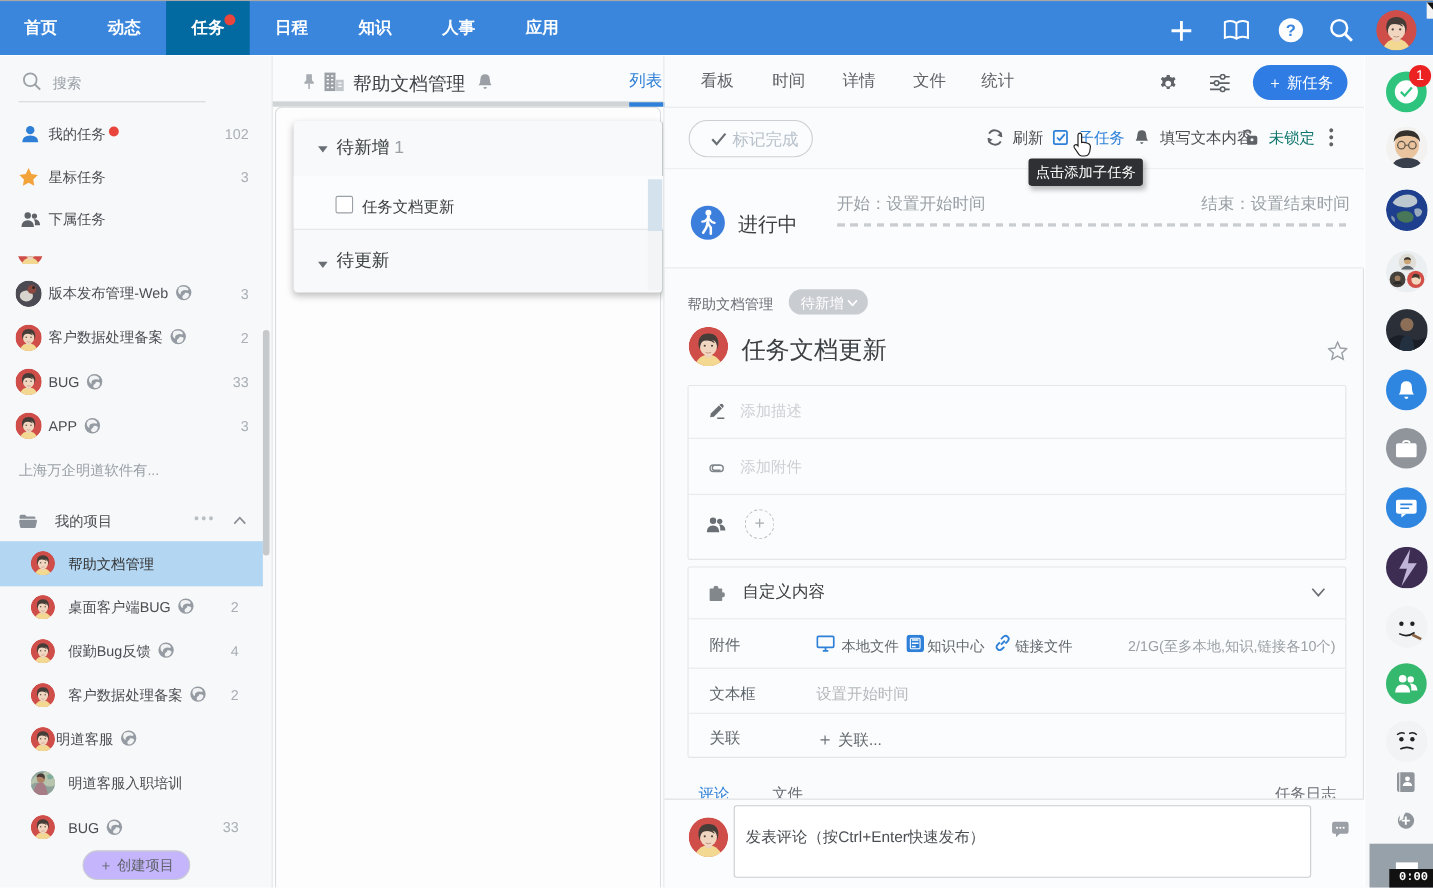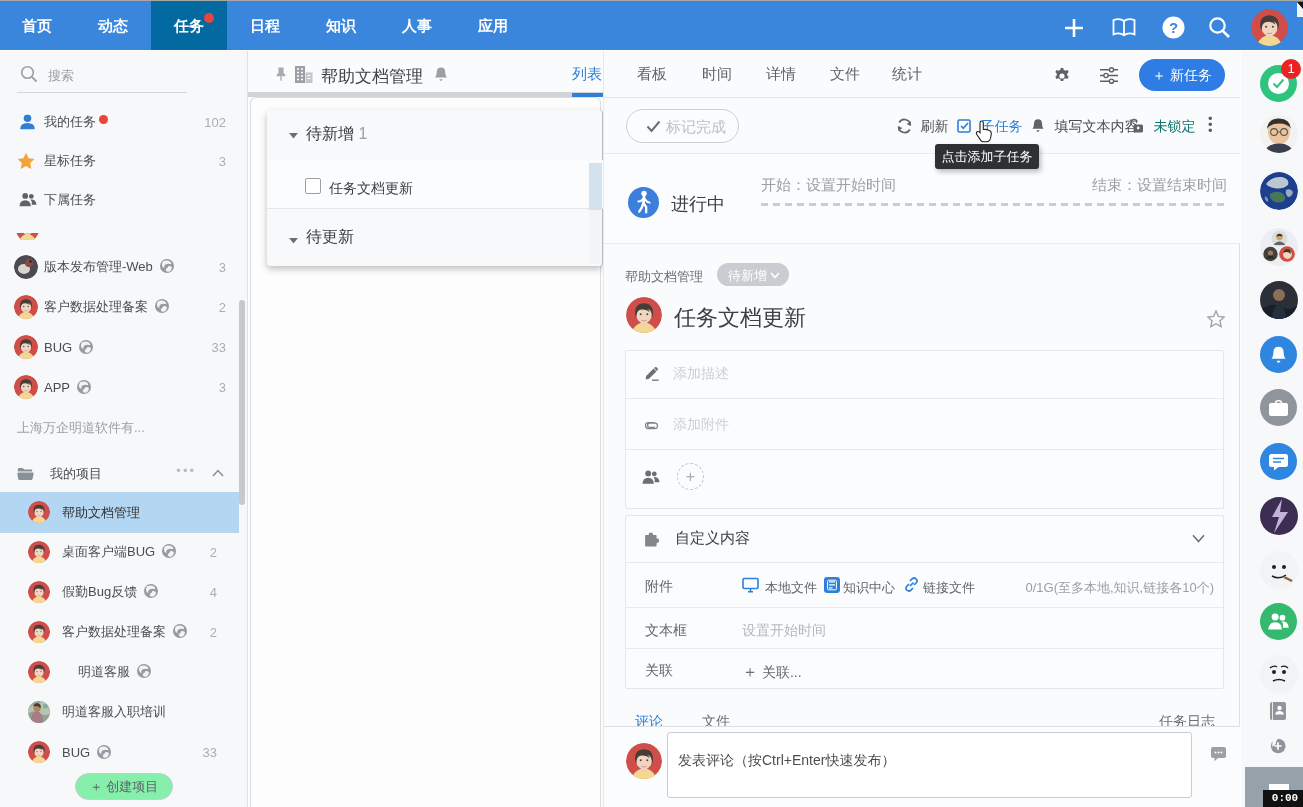--- a/index.html
+++ b/index.html
@@ -242,21 +242,21 @@
           <use href="#globeg"></use>
         </svg></div>
     <div class="lcnt" style="right:23px;">2</div>
   </div>
   <div class="lrow" style="top:601px;">
     <div class="avatar24" style="left:28px;top:9px;width:22px;height:22px;">
         <svg width="22" height="22" viewBox="0 0 36 36">
           <use href="#cartoon"></use>
         </svg>
       </div>
-    <div class="ltxt" style="left:78px;">明道客服<svg class="globe" width="16" height="16" viewBox="0 0 16 16">
+    <div class="ltxt" style="left:51px;">明道客服<svg class="globe" width="16" height="16" viewBox="0 0 16 16">
           <use href="#globeg"></use>
         </svg></div>
   </div>
   <div class="lrow" style="top:641px;">
     <div class="avatar24" style="left:28px;top:9px;width:22px;height:22px;">
         <svg width="22" height="22" viewBox="0 0 24 24">
           <rect width="24" height="24" fill="#8fa39b"></rect>
           <path d="M0 10 Q5 2 11 4 L14 0 H24 V14 Q18 17 12 13 Q5 9 0 14 Z" fill="#b7c4ae"></path>
           <path d="M2 24 Q4 12 9 11 Q15 10 17 24 Z" fill="#a67c86"></path>
           <circle cx="10" cy="7.5" r="4" fill="#b08466"></circle>
@@ -271,21 +271,21 @@
         <svg width="22" height="22" viewBox="0 0 36 36">
           <use href="#cartoon"></use>
         </svg>
       </div>
     <div class="ltxt" style="left:62px;">BUG<svg class="globe" width="16" height="16" viewBox="0 0 16 16">
           <use href="#globeg"></use>
         </svg></div>
     <div class="lcnt" style="right:23px;">33</div>
   </div>
 
-  <div class="abs" style="left:75px;top:722px;width:98px;height:27px;border:1px solid #c9cdd1;border-radius:14px;text-align:center;line-height:25px;font-size:13px;color:#5f6368;background:#86efac;">＋ 创建项目</div>
+  <div class="abs" style="left:75px;top:722px;width:98px;height:27px;border:1px solid #c9cdd1;border-radius:14px;text-align:center;line-height:25px;font-size:13px;color:#5f6368;background:#c4b5fd;">＋ 创建项目</div>
 
   <div class="abs" style="right:2px;top:249px;width:6px;height:205px;background:#c6c9cc;border-radius:3px;"></div>
 </div>
 
 <div id="mid">
   <div class="abs" style="left:0;top:41px;width:355px;height:5px;background:#d1d4d6;"></div>
   <div class="abs" style="left:2px;top:46px;width:351px;height:710px;background:#fdfdfe;border:1px solid #d9dcde;border-bottom:none;border-radius:6px 6px 0 0;"></div>
   <div id="midhead">
     <svg class="abs" style="left:27px;top:15px;" width="12" height="16" viewBox="0 0 14 17">
         <path d="M4 1 H10 V7.2 L12 9.4 V11 H2 V9.4 L4 7.2 Z" fill="#a6acb2"></path>
@@ -470,21 +470,21 @@
     <svg class="abs" style="left:198px;top:61px;" width="16" height="16" viewBox="0 0 16 16">
         <rect width="16" height="16" rx="3.2" fill="#2e80d8"></rect>
         <path d="M5 4.8 H11 M5 7.8 H11 M5 10.8 H8.5" stroke="#fff" stroke-width="1.3"></path>
         <rect x="3.6" y="3.2" width="8.8" height="9.6" rx="1" fill="none" stroke="#fff" stroke-width="1"></rect>
       </svg>
     <div class="abs" style="left:217px;top:63px;font-size:13px;color:#60666c;">知识中心</div>
     <svg class="abs" style="left:277px;top:60px;" width="17" height="17" viewBox="0 0 17 17">
         <path d="M7 10 L10.5 6.5 M6 8 L4 10 Q1.8 12.4 4 14.2 Q6 16 8.2 13.8 L10 12 M11 9 L13 7 Q15.2 4.6 13 2.8 Q11 1 8.8 3.2 L7 5" fill="none" stroke="#2e80d8" stroke-width="1.7"></path>
       </svg>
     <div class="abs" style="left:297px;top:63px;font-size:13px;color:#60666c;">链接文件</div>
-    <div class="abs" style="right:9px;top:63px;font-size:13px;color:#9aa0a6;">0/1G(至多本地,知识,链接各10个)</div>
+    <div class="abs" style="right:9px;top:63px;font-size:13px;color:#9aa0a6;">2/1G(至多本地,知识,链接各10个)</div>
     <div class="abs" style="left:0;top:91px;width:597px;height:1px;background:#e8eaec;"></div>
 
     <div class="abs" style="left:19px;top:106px;font-size:14px;color:#60666c;">文本框</div>
     <div class="abs" style="left:116px;top:106px;font-size:14px;color:#b4b8bc;">设置开始时间</div>
     <div class="abs" style="left:0;top:132px;width:597px;height:1px;background:#e8eaec;"></div>
 
     <div class="abs" style="left:19px;top:146px;font-size:14px;color:#60666c;">关联</div>
     <div class="abs" style="left:116px;top:146px;font-size:14px;color:#60666c;"><span style="font-size:16px;color:#6a6f75;">＋</span> 关联...</div>
   </div>
 

